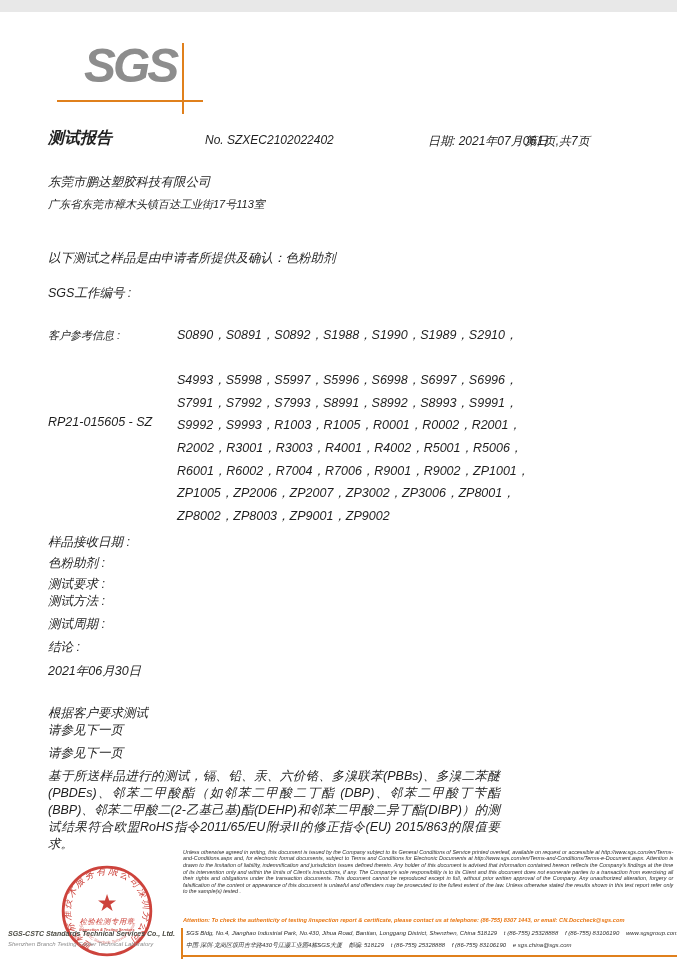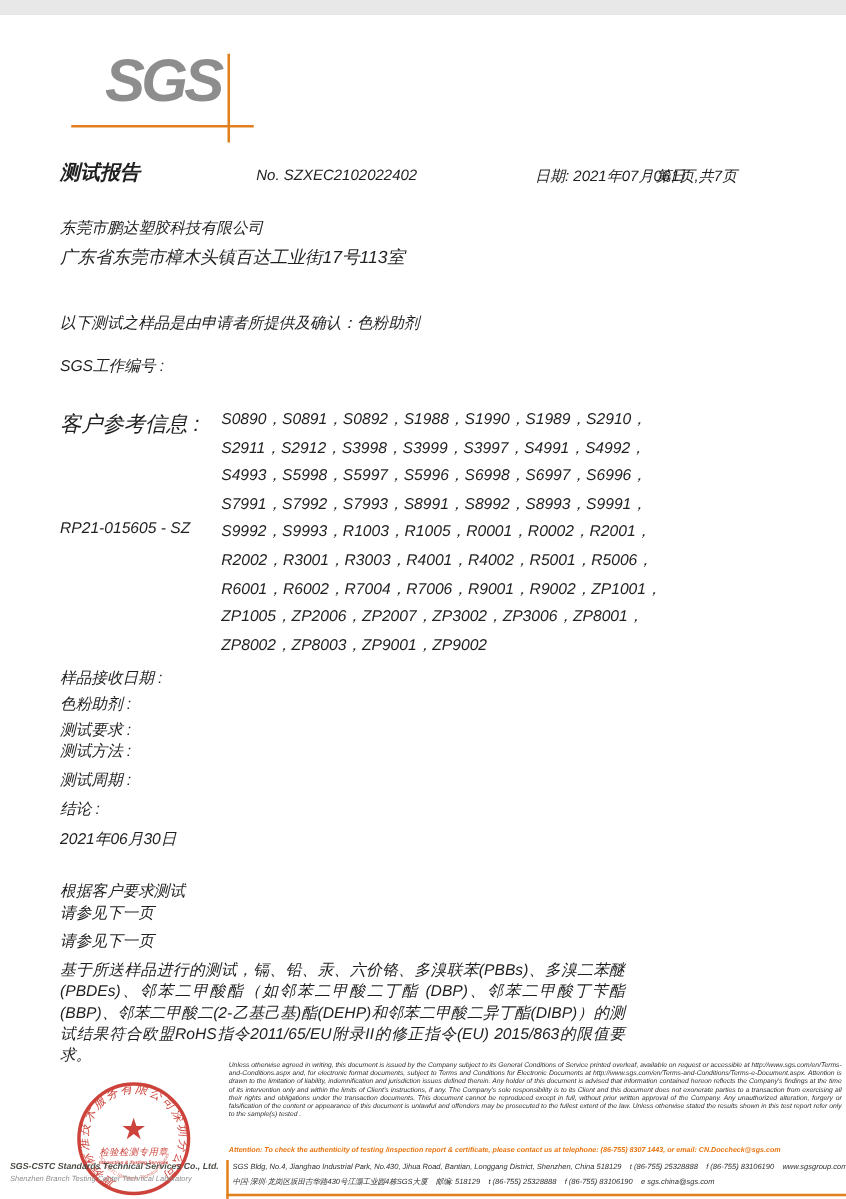--- a/index.html
+++ b/index.html
@@ -18,21 +18,21 @@
   }
   .logo-hline{left:57px; top:88px; width:146px; height:2px; background:#e0801c;}
   .logo-vline{left:182px; top:31px; width:2px; height:71px; background:#e0801c;}
   
   .doc-title{left:48px; top:116px; font-size:16px; font-weight:700;}
   .report-no{left:205px; top:121px; font-size:12px;}
   .report-date{left:428px; top:121px; font-size:12px;}
   .page-ind{left:525px; top:121px; font-size:12px;}
   
   .applicant-name{left:48px; top:162px; font-size:12.5px;}
-  .applicant-addr{left:48px; top:185px; font-size:14px;}
+  .applicant-addr{left:48px; top:185px; font-size:11px;}
   .sample-statement{left:48px; top:238px; font-size:12.5px;}
   
   .frow{left:48px; width:582px; display:flex; font-size:12.5px; line-height:17px;flex-direction:column;}
   .frow .lbl{width:129px; flex:0 0 129px;}
   .frow .val{flex:1;}
   .ref-line{left:177px; font-size:12.5px; line-height:14px; white-space:pre;}
   .conclusion-val{width:452px; line-height:17px; text-align:justify;}
   
   .legal-wrap{left:183px; top:837px; width:490px; height:68px; overflow:visible;}
   .legal-inner{
@@ -75,23 +75,22 @@
   <div class="abs applicant-addr">广东省东莞市樟木头镇百达工业街17号113室</div>
 
   <div class="abs sample-statement">以下测试之样品是由申请者所提供及确认：色粉助剂</div>
 
   <div class="abs frow" style="top:273px">
     <span class="lbl">SGS工作编号 :</span>
     <span class="val">RP21-015605 - SZ</span>
   </div>
 
   <div class="abs" style="left:48px; top:316px; font-size:12.5px;"></div>
-  <div class="abs" style="left:48px; top:316px; font-size:17px;">客户参考信息 :</div>
+  <div class="abs" style="left:48px; top:316px; font-size:11px;">客户参考信息 :</div>
   <div class="abs ref-line" style="top:316px">S0890，S0891，S0892，S1988，S1990，S1989，S2910，</div>
-  <div class="abs ref-line" style="top:338.6px">S2911，S2912，S3998，S3999，S3997，S4991，S4992，</div>
   <div class="abs ref-line" style="top:361.2px">S4993，S5998，S5997，S5996，S6998，S6997，S6996，</div>
   <div class="abs ref-line" style="top:383.8px">S7991，S7992，S7993，S8991，S8992，S8993，S9991，</div>
   <div class="abs ref-line" style="top:406.4px">S9992，S9993，R1003，R1005，R0001，R0002，R2001，</div>
   <div class="abs ref-line" style="top:429px">R2002，R3001，R3003，R4001，R4002，R5001，R5006，</div>
   <div class="abs ref-line" style="top:451.6px">R6001，R6002，R7004，R7006，R9001，R9002，ZP1001，</div>
   <div class="abs ref-line" style="top:474.2px">ZP1005，ZP2006，ZP2007，ZP3002，ZP3006，ZP8001，</div>
   <div class="abs ref-line" style="top:496.8px">ZP8002，ZP8003，ZP9001，ZP9002</div>
 
   <div class="abs frow" style="top:522px">
     <span class="lbl">样品接收日期 :</span>

